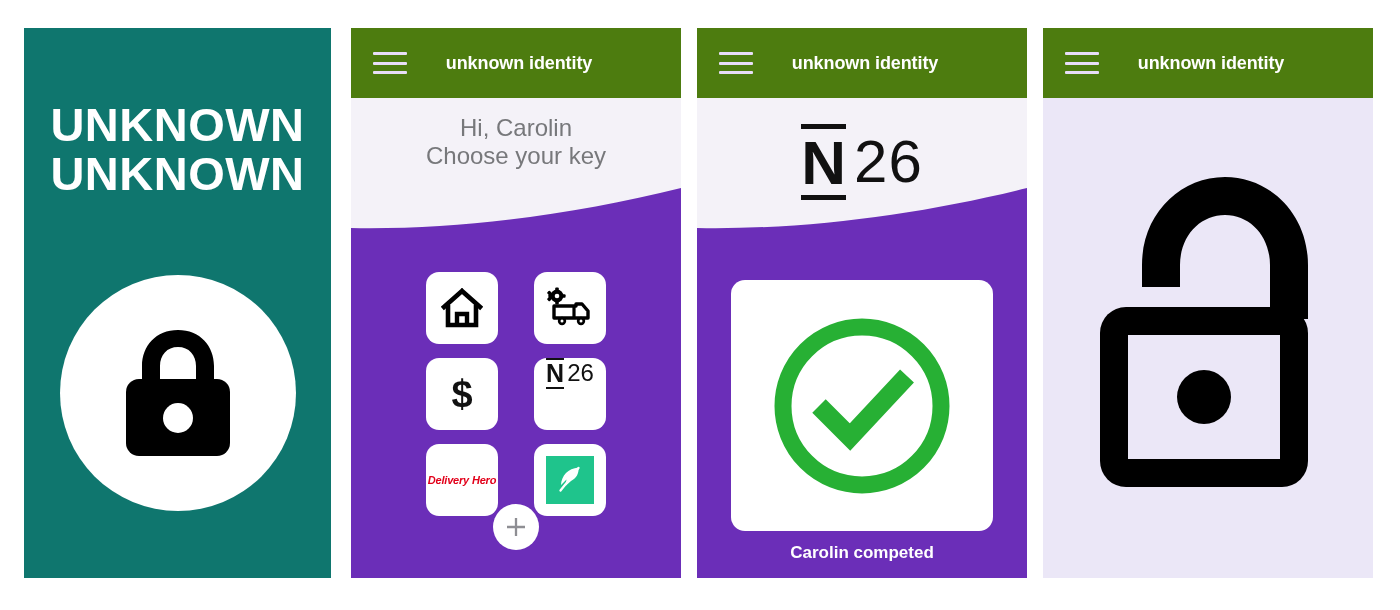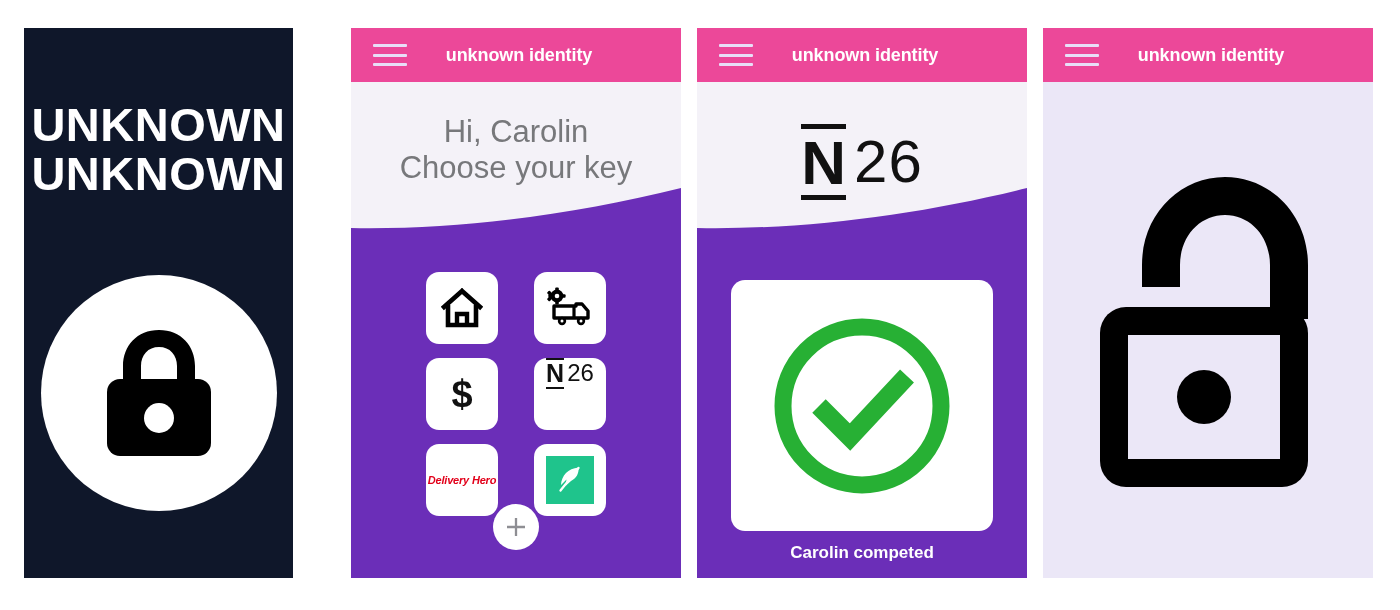--- a/index.html
+++ b/index.html
@@ -16,30 +16,30 @@
   }
 
   
   .panel {
     position: absolute;
     top: 28px;
     height: 550px;
     overflow: hidden;
     background: #6a2cb5;
   }
-  .panel-1 { left: 24px;   width: 269px; background: #0f172a; }
+  .panel-1 { left: 24px;   width: 307px; background: #0f766e; }
   .panel-2 { left: 351px;  width: 330px; background: #6b2eb8; }
   .panel-3 { left: 697px;  width: 330px; background: #6b2eb8; }
   .panel-4 { left: 1043px; width: 330px; background: #ebe7f7; }
 
   
   .appbar {
     position: absolute; top: 0; left: 0; right: 0;
-    height: 54px;
-    background: #ec4899;
+    height: 70px;
+    background: #4d7c0f;
     display: flex;
     align-items: center;
     z-index: 6;
   }
   .hamburger {
     width: 34px; height: 22px;
     margin-left: 22px;
     display: flex; flex-direction: column;
     justify-content: space-between;
     flex: 0 0 auto;
@@ -90,21 +90,21 @@
     background: #f4f2f8;
     overflow: hidden;
   }
   .wave-zone svg { position: absolute; bottom: 0; left: 0; width: 100%; height: 62px; display: block; }
 
   .greet {
     position: absolute;
     top: 86px; left: 0; right: 0;
     text-align: center;
     color: #77787b;
-    font-size: 31px;
+    font-size: 24px;
     font-weight: 500;
     line-height: 1.16;
     z-index: 3;
   }
 
   
   .n26-hero {
     position: absolute;
     top: 96px; left: 0; right: 0;
     display: flex; align-items: flex-start; justify-content: center;

